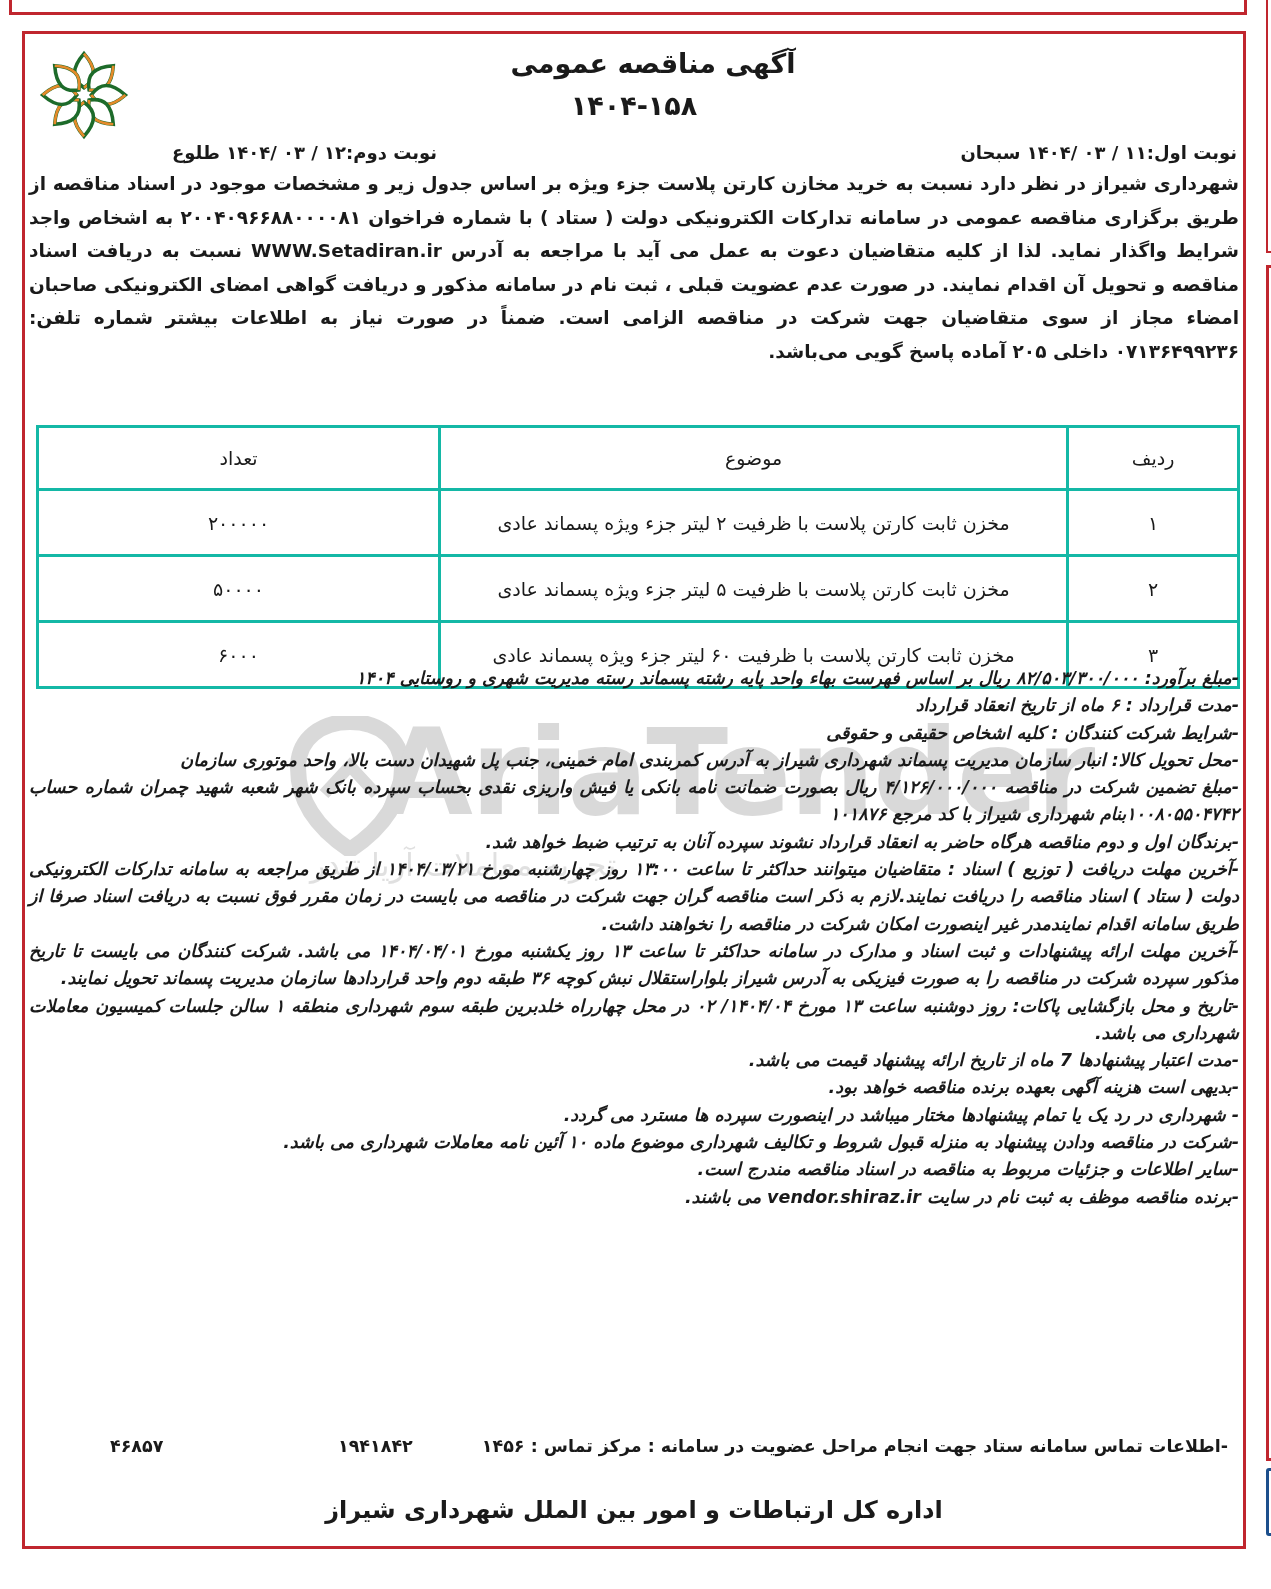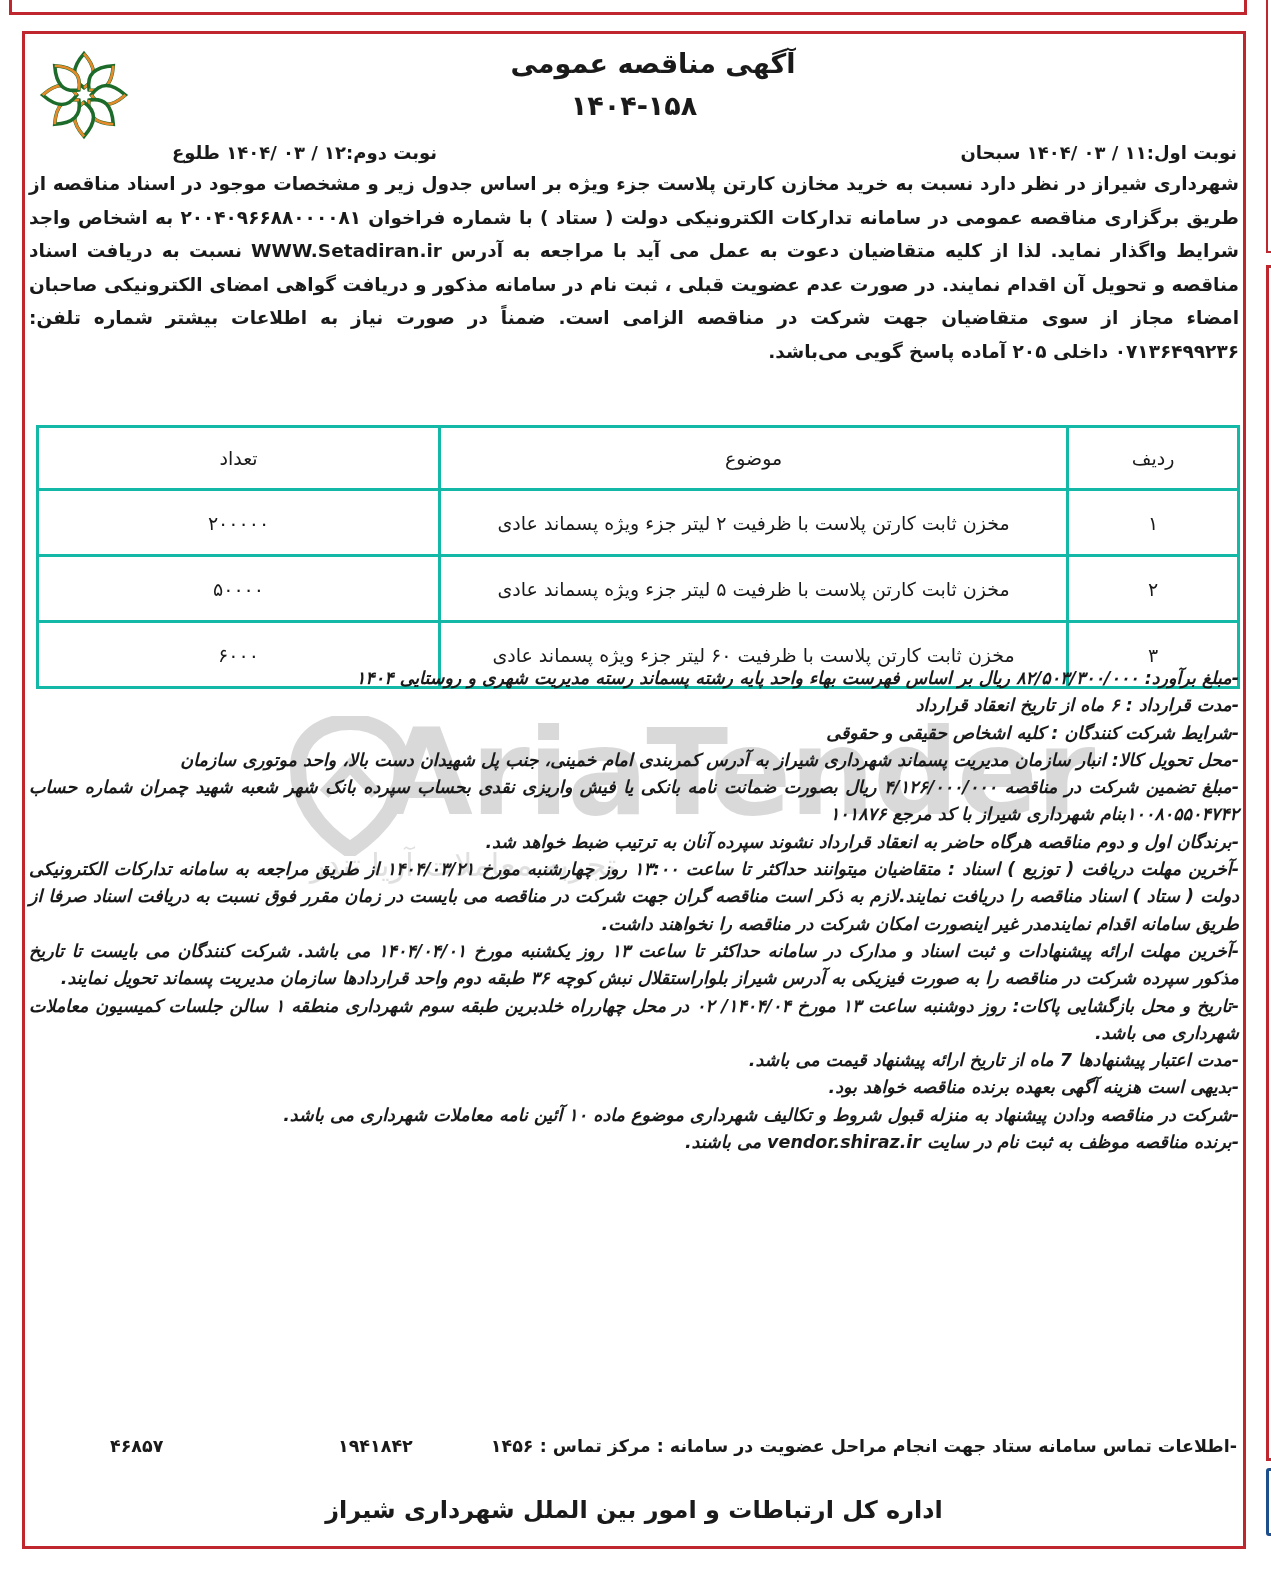--- a/index.html
+++ b/index.html
@@ -65,21 +65,21 @@
   .clauses {
     position: absolute; left: 4px; right: 4px; top: 631px;
     direction: rtl; font-weight: bold; font-size: 17.5px; line-height: 27.3px;
     text-align: justify; text-align-last: right; font-style: italic;
   }
   .clauses p { margin: 0; }
   .contact {
     position: absolute; left: 30px; right: 4px; top: 1398px; height: 28px;
     direction: rtl; font-weight: bold; font-size: 17.5px; line-height: 28px;
   }
-  .contact .c-text { position: absolute; right: 2px; top: 0; }
+  .contact .c-text { position: absolute; right: 11px; top: 0; }
   .contact .c-n2 { position: absolute; left: 283px; top: 0; }
   .contact .c-n3 { position: absolute; left: 20px; top: 0; margin-left: 35px; }
   .footer {
     position: absolute; left: 0; right: 0; top: 1458px; text-align: center;
     direction: rtl; font-weight: bold; font-size: 24px; line-height: 36px;
   }
   .watermark {
     position: absolute; left: 265px; top: 662px; width: 620px; height: 210px;
     pointer-events: none; opacity: 0.22;
   }
@@ -171,21 +171,23 @@
     <p>-مدت قرارداد : ۶ ماه از تاریخ انعقاد قرارداد</p>
     <p>-شرایط شرکت کنندگان : کلیه اشخاص حقیقی و حقوقی</p>
     <p>-محل تحویل کالا: انبار سازمان مدیریت پسماند شهرداری شیراز به آدرس کمربندی امام خمینی، جنب پل شهیدان دست بالا، واحد موتوری سازمان</p>
     <p>-مبلغ تضمین شرکت در مناقصه ۴/۱۲۶/۰۰۰/۰۰۰ ریال بصورت ضمانت نامه بانکی یا فیش واریزی نقدی بحساب سپرده بانک شهر شعبه شهید چمران شماره حساب ۱۰۰۸۰۵۵۰۴۷۴۲بنام شهرداری شیراز با کد مرجع ۱۰۱۸۷۶</p>
     <p>-برندگان اول و دوم مناقصه هرگاه حاضر به انعقاد قرارداد نشوند سپرده آنان به ترتیب ضبط خواهد شد.</p>
     <p>-آخرین مهلت دریافت ( توزیع ) اسناد : متقاضیان میتوانند حداکثر تا ساعت ۱۳:۰۰ روز چهارشنبه مورخ ۱۴۰۴/۰۳/۲۱ از طریق مراجعه به سامانه تدارکات الکترونیکی دولت ( ستاد ) اسناد مناقصه را دریافت نمایند.لازم به ذکر است مناقصه گران جهت شرکت در مناقصه می بایست در زمان مقرر فوق نسبت به دریافت اسناد صرفا از طریق سامانه اقدام نمایندمدر غیر اینصورت امکان شرکت در مناقصه را نخواهند داشت.</p>
     <p>-آخرین مهلت ارائه پیشنهادات و ثبت اسناد و مدارک در سامانه حداکثر تا ساعت ۱۳ روز یکشنبه مورخ ۱۴۰۴/۰۴/۰۱ می باشد. شرکت کنندگان می بایست تا تاریخ مذکور سپرده شرکت در مناقصه را به صورت فیزیکی به آدرس شیراز بلواراستقلال نبش کوچه ۳۶ طبقه دوم واحد قراردادها سازمان مدیریت پسماند تحویل نمایند.</p>
     <p>-تاریخ و محل بازگشایی پاکات: روز دوشنبه ساعت ۱۳ مورخ ۱۴۰۴/۰۴/ ۰۲ در محل چهارراه خلدبرین طبقه سوم شهرداری منطقه ۱ سالن جلسات کمیسیون معاملات شهرداری می باشد.</p>
     <p>-مدت اعتبار پیشنهادها 7 ماه از تاریخ ارائه پیشنهاد قیمت می باشد.</p>
     <p>-بدیهی است هزینه آگهی بعهده برنده مناقصه خواهد بود.</p>
+    <p>- شهرداری در رد یک یا تمام پیشنهادها مختار میباشد در اینصورت سپرده ها مسترد می گردد.</p>
     <p>-شرکت در مناقصه ودادن پیشنهاد به منزله قبول شروط و تکالیف شهرداری موضوع ماده ۱۰ آئین نامه معاملات شهرداری می باشد.</p>
+    <p>-سایر اطلاعات و جزئیات مربوط به مناقصه در اسناد مناقصه مندرج است.</p>
     <p>-برنده مناقصه موظف به ثبت نام در سایت vendor.shiraz.ir می باشند.</p>
   </div>
 
   <div class="contact">
     <span class="c-text">-اطلاعات تماس سامانه ستاد جهت انجام مراحل عضویت در سامانه : مرکز تماس : ۱۴۵۶</span>
     <span class="c-n2">۱۹۴۱۸۴۲</span>
     <span class="c-n3">۴۶۸۵۷</span>
   </div>
 
   <div class="footer">اداره کل ارتباطات و امور بین الملل شهرداری شیراز</div>

